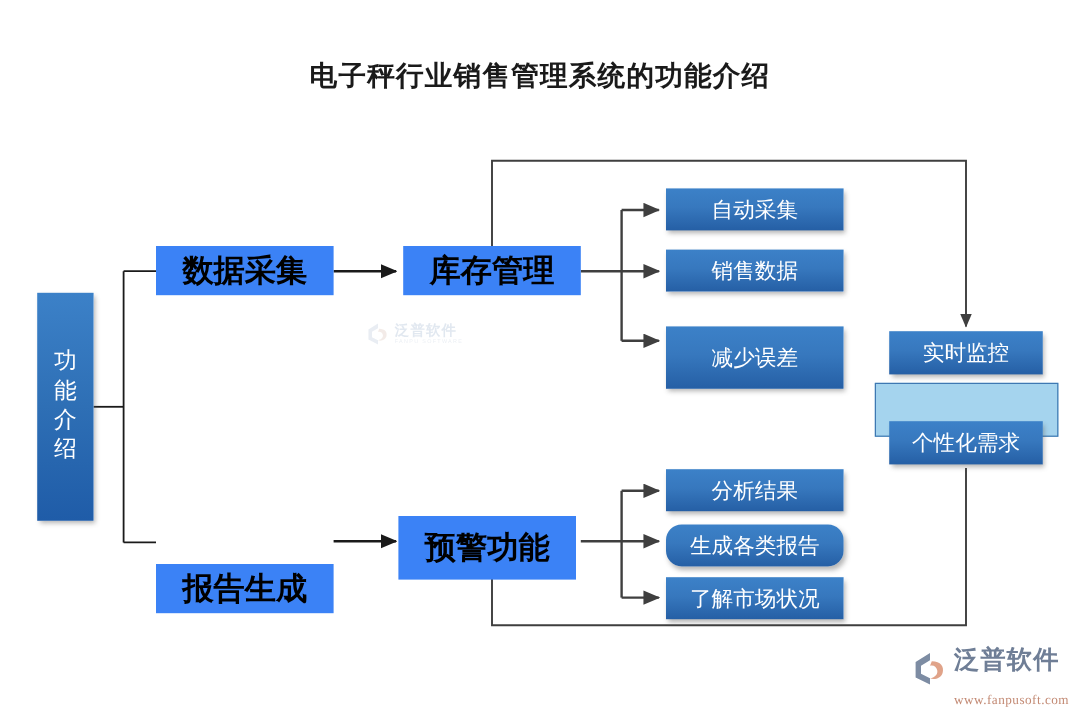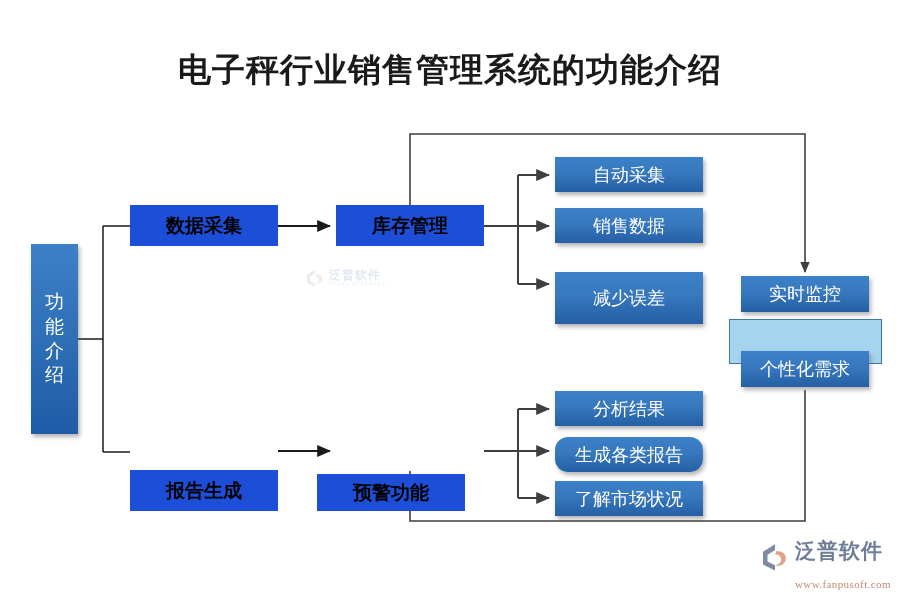--- a/index.html
+++ b/index.html
@@ -19,21 +19,21 @@
     overflow: hidden;
   }
 
   
   .page-title {
     position: absolute;
     left: 0;
     top: 48px;
     width: 900px;
     text-align: center;
-    font-size: 33px;
+    font-size: 23px;
     font-weight: bold;
     color: #1a1a1a;
     letter-spacing: 1px;
     font-family: "Liberation Serif", "DejaVu Serif", serif;
   }
 
   
   .watermark-center {
     position: absolute;
     left: 305px;
@@ -117,23 +117,23 @@
   .node {
     position: absolute;
     box-sizing: border-box;
     display: flex;
     align-items: center;
     justify-content: center;
     text-align: center;
     white-space: nowrap;
   }
   .node-green {
-    background: #1d4ed8;
+    background: #3b82f6;
     color: #000000;
-    font-size: 19px;
+    font-size: 26px;
     font-weight: bold;
     font-family: "Liberation Serif", "DejaVu Serif", serif;
   }
   .node-blue {
     background: linear-gradient(to bottom, #3C81C8 0%, #3778BE 45%, #255FA5 100%);
     color: #ffffff;
     font-size: 18px;
     font-family: "Liberation Serif", "DejaVu Serif", serif;
     box-shadow: 2px 3px 4px rgba(90,90,90,0.45);
   }
@@ -153,21 +153,21 @@
     box-sizing: border-box;
     background: #A5D4EE;
     border: 1px solid #3E78B2;
   }
 
   
   #node-gongneng   { left:31px;  top:244px; width:47px;  height:190px; }
   #node-shuju      { left:130px; top:205px; width:148px; height:41px;  }
   #node-kucun      { left:336px; top:205px; width:148px; height:41px;  }
   #node-baogao     { left:130px; top:430px; width:148px; height:41px;margin-top:40px;  }
-  #node-yujing     { left:317px; top:430px; width:148px; height:37px;margin-top:44px;  }
+  #node-yujing     { left:332px; top:430px; width:148px; height:53px;  }
 
   #node-zidong     { left:555px; top:157px; width:148px; height:35px; }
   #node-xiaoshou   { left:555px; top:208px; width:148px; height:35px; }
   #node-jianshao   { left:555px; top:272px; width:148px; height:52px; }
 
   #node-fenxi      { left:555px; top:391px; width:148px; height:35px;font-family:Liberation Serif, serif; }
   #node-shengcheng { left:555px; top:437px; width:148px; height:35px;border-radius:13px; }
   #node-liaojie    { left:555px; top:481px; width:148px; height:35px; }
 
   #panel-right     { left:729px; top:319px; width:153px; height:45px; }

